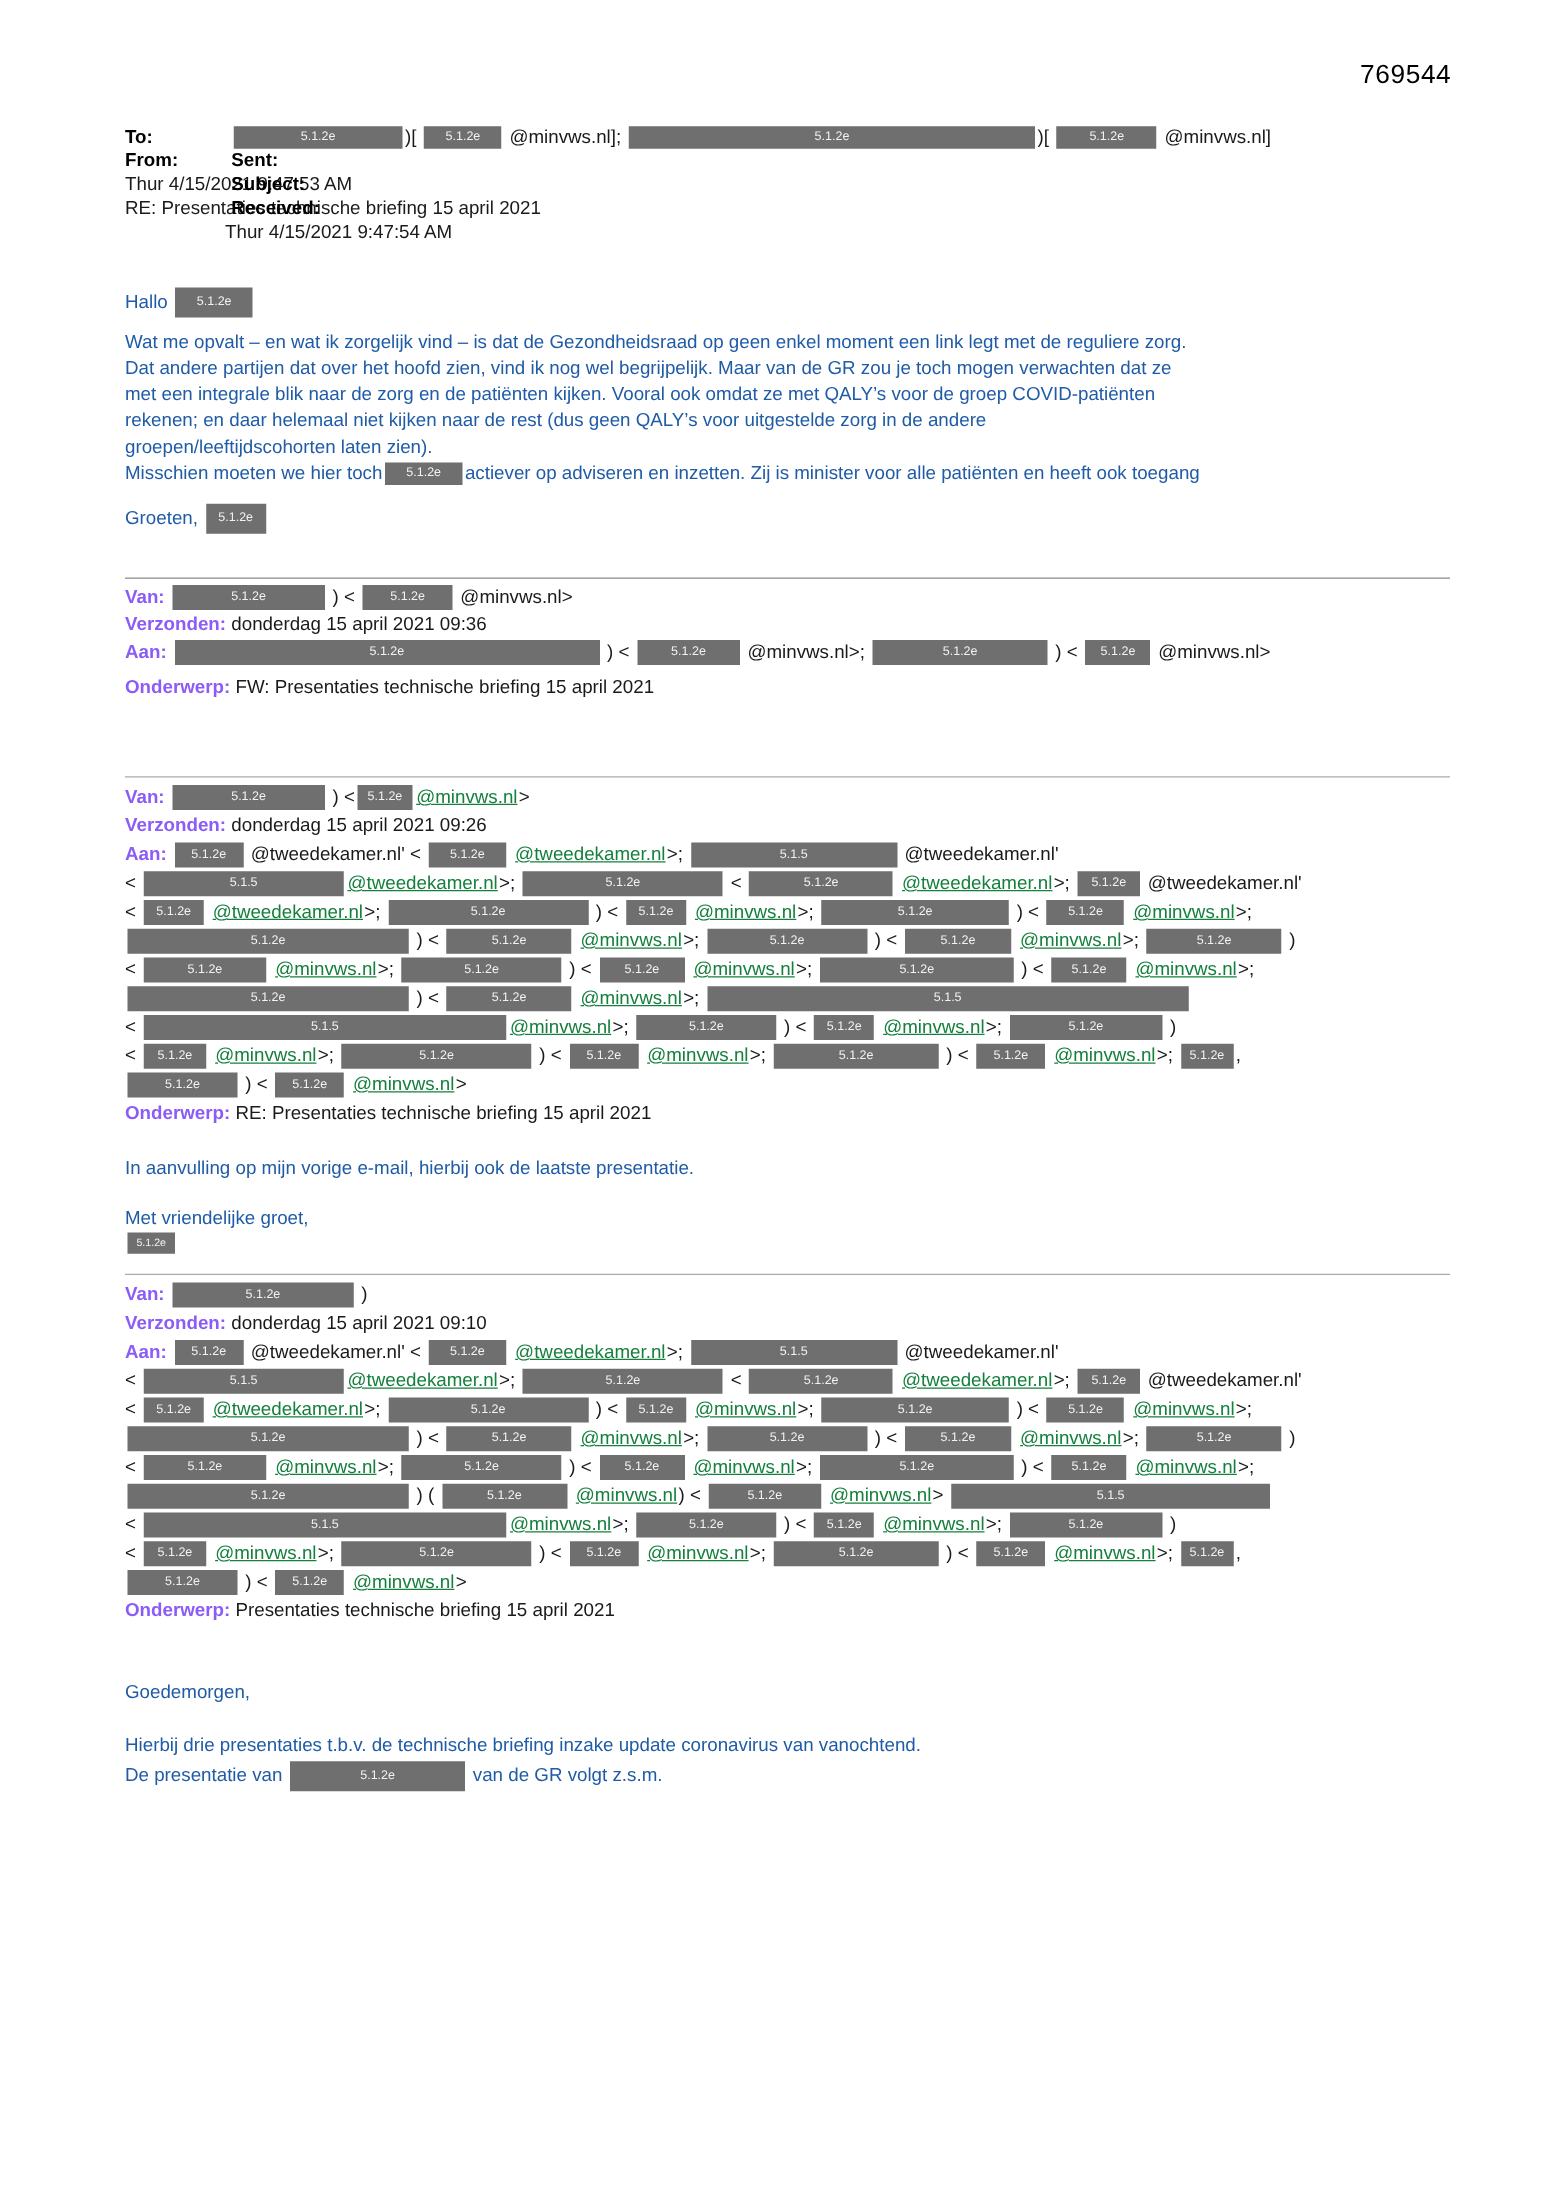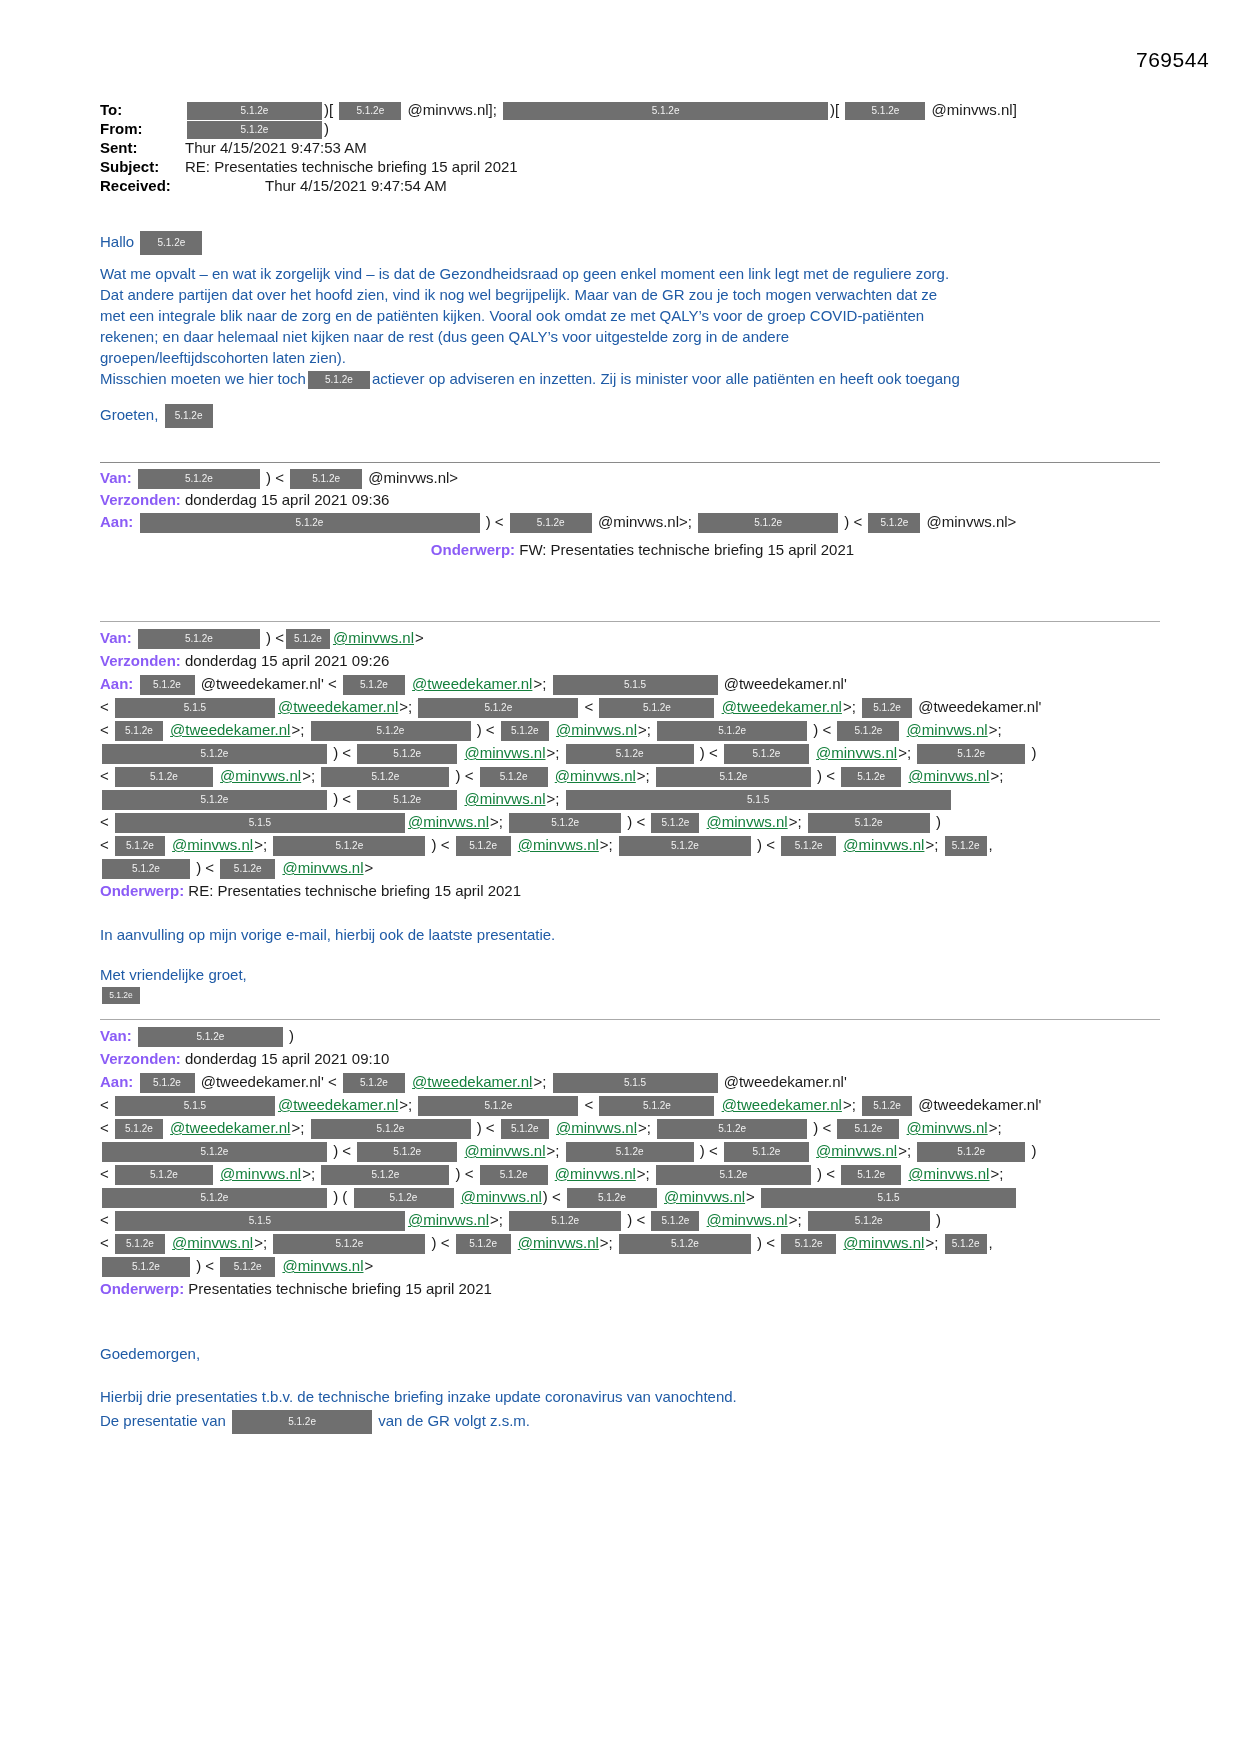--- a/index.html
+++ b/index.html
@@ -3,35 +3,35 @@
 <meta charset="utf-8">
 <style>
   html,body { margin:0; padding:0; background:#e8e8e8; }
   .page {
     position:relative; width:1241px; height:1754px; margin:0 auto;
     background:#ffffff; overflow:hidden;
     font-family:"Liberation Sans", sans-serif; color:#1a1a1a; font-size:15px;
   }
   .doc-number {
     position:absolute; top:48px; left:1088px;
-    font-size:21px; color:#000; letter-spacing:0.5px;margin-left:48px;
+    font-size:21px; color:#000; letter-spacing:0.5px;
   }
   .content { position:absolute; left:100px; top:0; width:1085px; }
 
   
   .hdr { margin-top:100px; display:grid; grid-template-columns:85px 1fr; row-gap:0; }
   .hlabel { font-weight:700; color:#000; height:19px; line-height:19px; white-space:nowrap; }
   .hval   { height:19px; line-height:19px; white-space:nowrap; color:#1a1a1a; }
   .hval.indent { padding-left:80px; }
 
   
   .rline { white-space:nowrap; }
   .q .rline { height:23px; line-height:23px; }
   .q1 .rline { height:22px; line-height:22px; }
-  .q1 .rline:last-child { margin-top:6px;text-align:center; }
+  .q1 .rline:last-child { margin-top:6px; }
 
   
   .redact {
     display:inline-block; background:#6f6f6f; color:#f2f2f2;
     font-size:10px; height:20px; line-height:20px; text-align:center;
     vertical-align:middle; margin:0 2px; overflow:hidden;
   }
   .hdr .redact, .para .redact { height:18px; line-height:18px; }
   .tallbox { height:24px !important; line-height:24px !important; }
   .smallbox { height:17px !important; line-height:17px !important; font-size:8.5px !important; }
@@ -64,21 +64,20 @@
 
 <div class="page">
   <div class="doc-number">769544</div>
 
   <div class="content">
 
     <div class="hdr">
       <div class="hlabel">To:</div>
       <div class="hval"><span class="redact" style="width: 135px;">5.1.2e</span><span>)[ </span><span class="redact" style="width: 62px;">5.1.2e</span><span> @minvws.nl]; </span><span class="redact" style="width: 325px;">5.1.2e</span><span>)[ </span><span class="redact" style="width: 80px;">5.1.2e</span><span> @minvws.nl]</span></div>
       <div class="hlabel">From:</div>
-      <div class="hval"><span class="redact" style="width: 135px;">5.1.2e</span><span>)</span></div>
       <div class="hlabel">Sent:</div>
       <div class="hval">Thur 4/15/2021 9:47:53 AM</div>
       <div class="hlabel">Subject:</div>
       <div class="hval">RE: Presentaties technische briefing 15 april 2021</div>
       <div class="hlabel">Received:</div>
       <div class="hval indent">Thur 4/15/2021 9:47:54 AM</div>
     </div>
 
     <div class="blue greeting rline"><span>Hallo </span><span class="redact tallbox" style="width: 62px;">5.1.2e</span></div>
     <div class="blue para">

